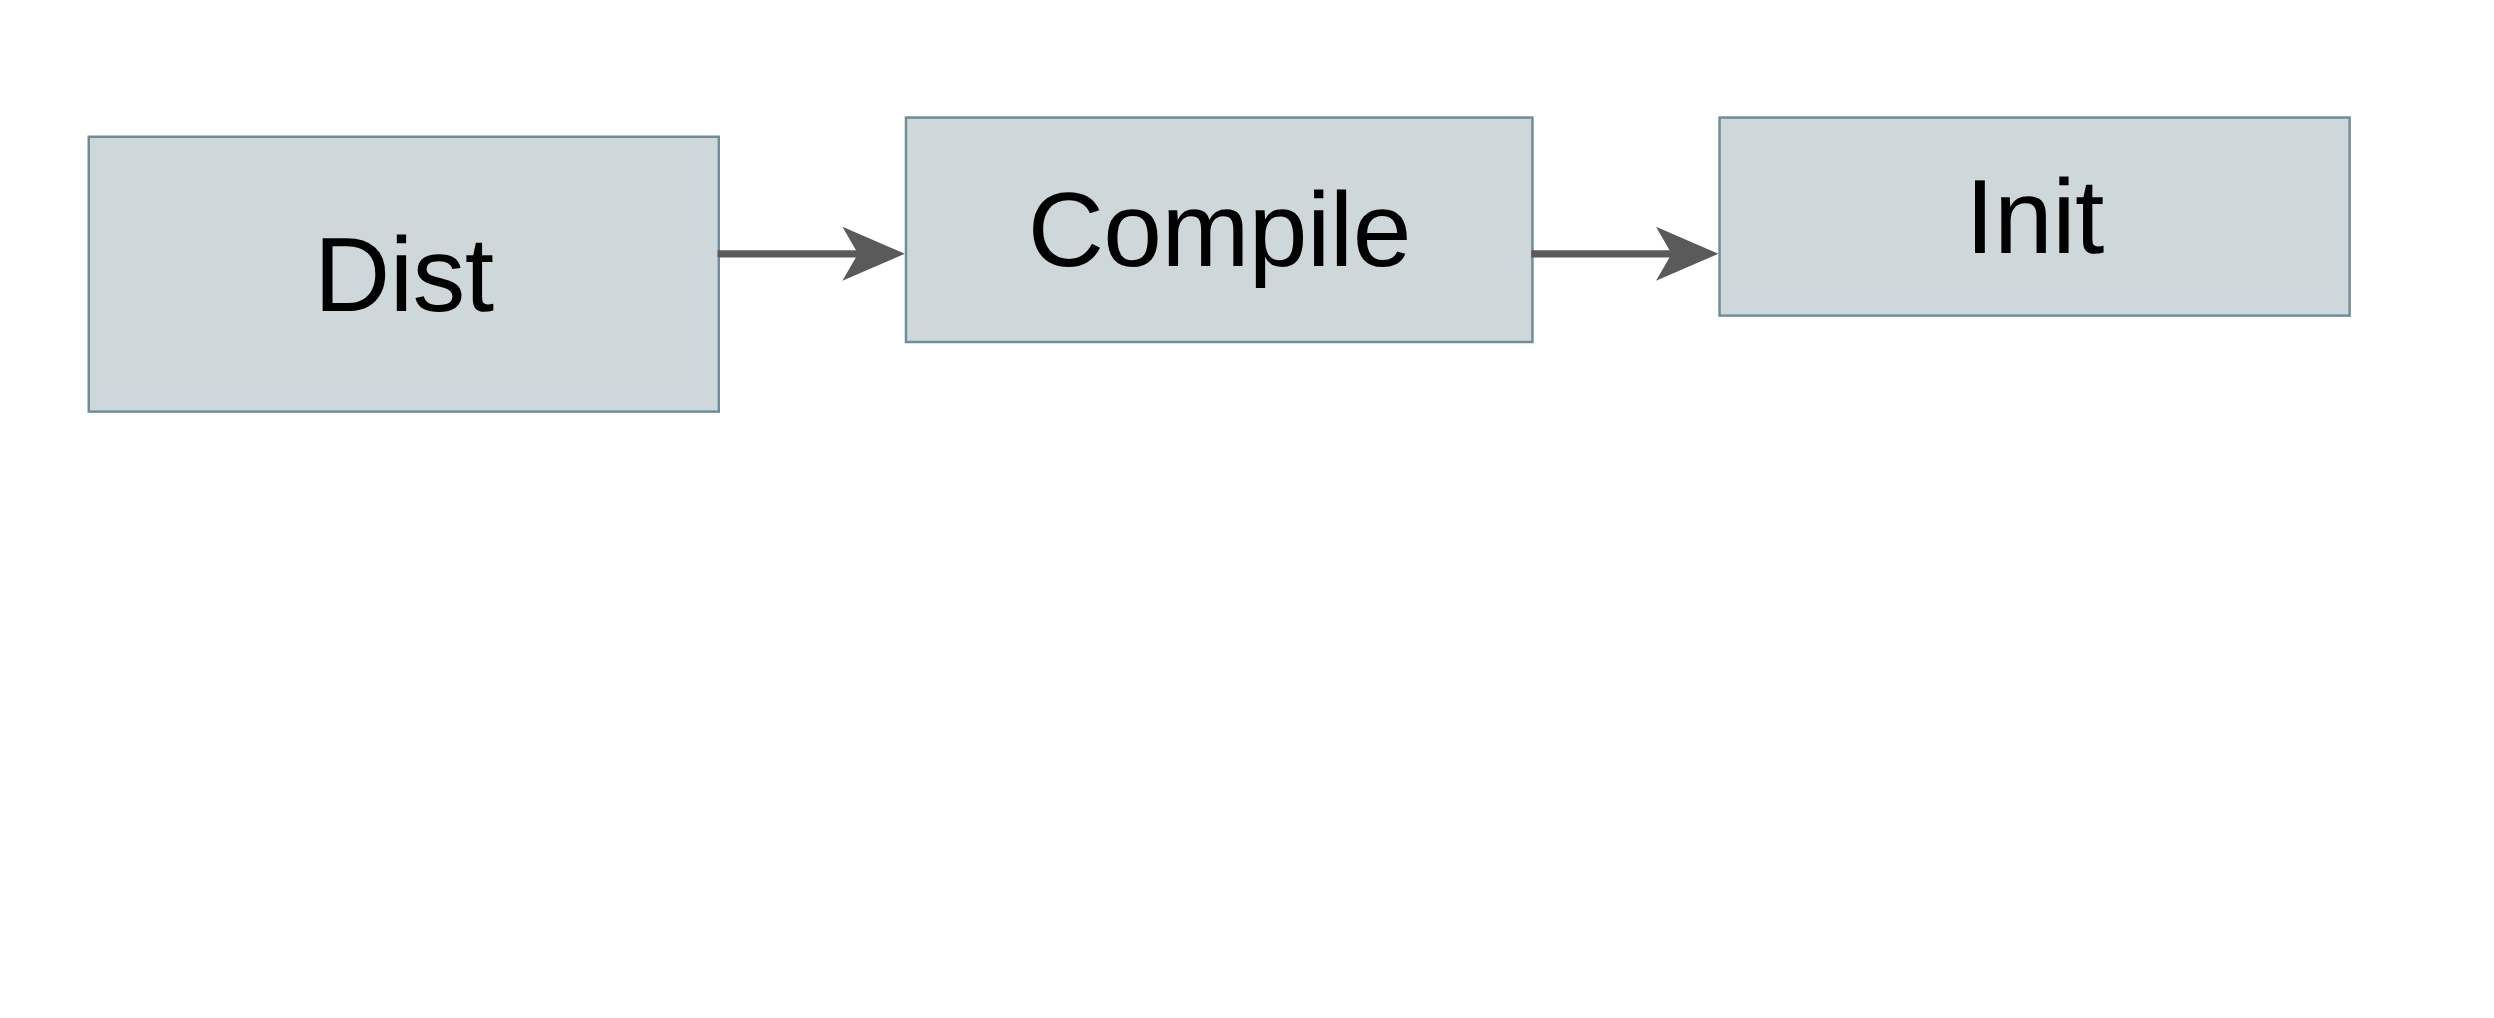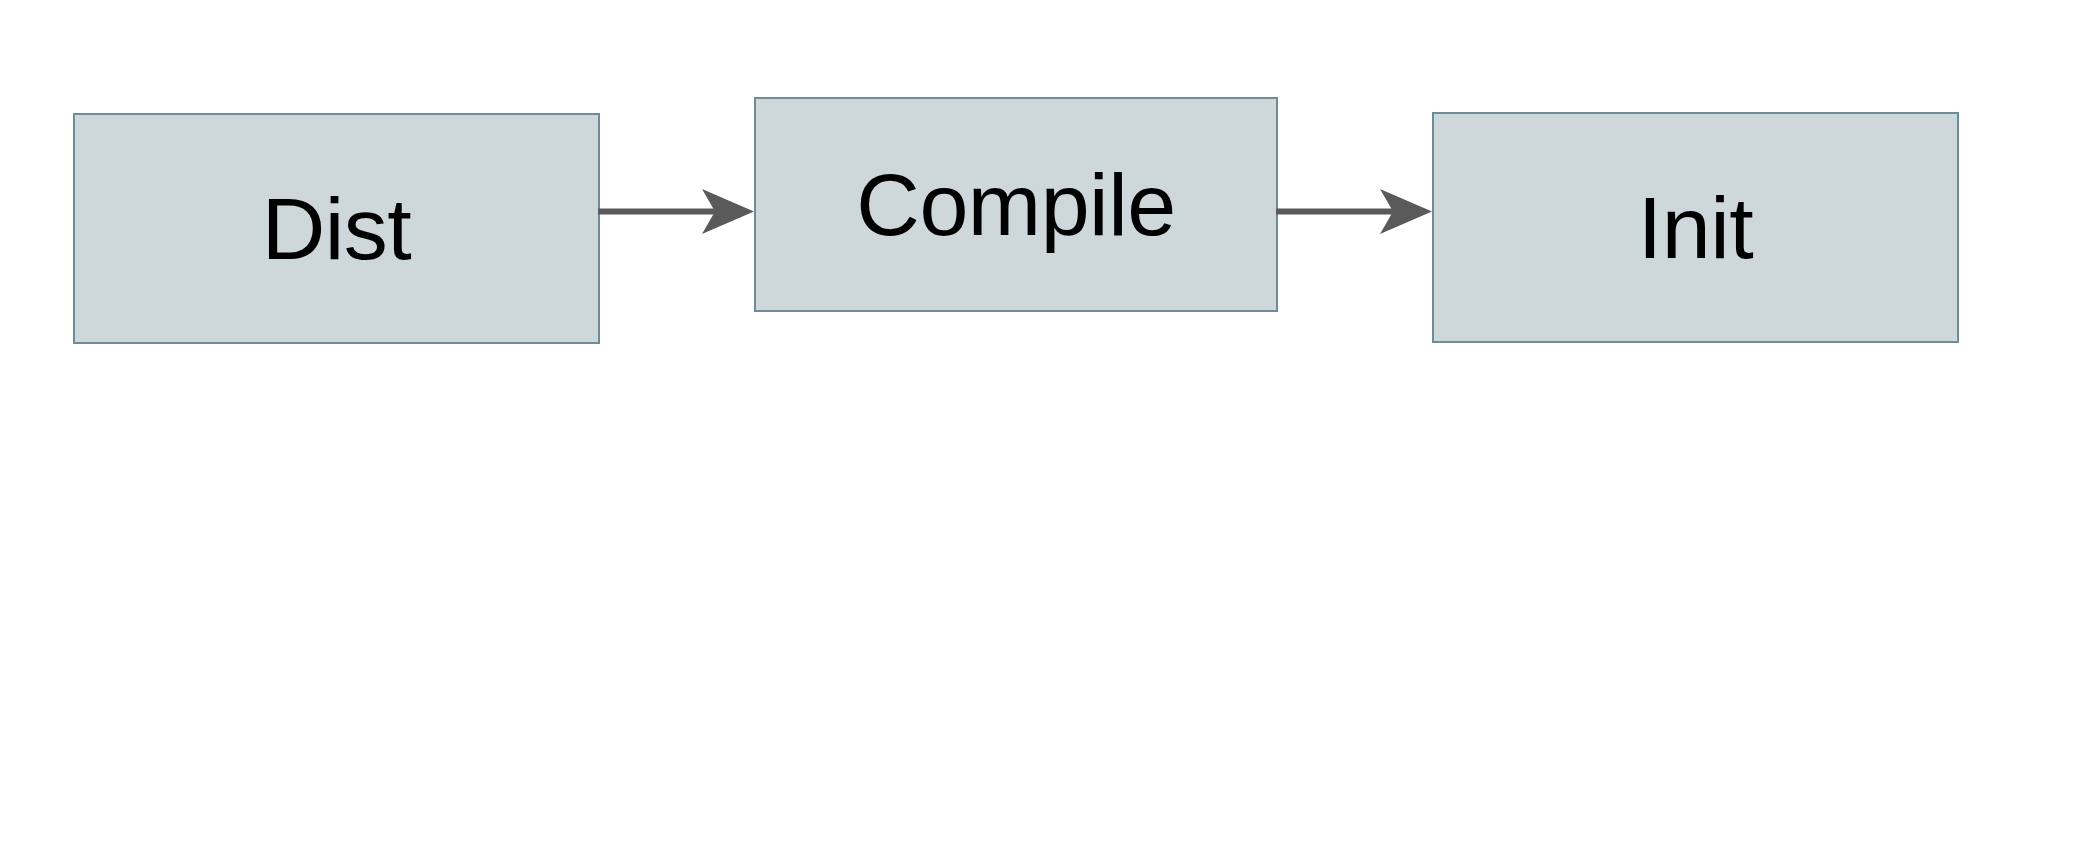--- a/index.html
+++ b/index.html
@@ -32,22 +32,22 @@
     font-size: 88px;
     font-weight: 400;
     color: #000000;
     line-height: 1;
     letter-spacing: -0.5px;
     white-space: nowrap;
     -webkit-font-smoothing: antialiased;
   }
   
   #node-dist    { left: 73px;   top: 97px;  width: 527px; height: 231px; margin-top: 16px; }
-  #node-compile { left: 754px;  top: 97px;  width: 524px; height: 215px; }
-  #node-init    { left: 1432px; top: 112px;  width: 527px; height: 231px; }
+  #node-compile { left: 754px;  top: 97px;  width: 524px; height: 189px; }
+  #node-init    { left: 1432px; top: 97px;  width: 527px; height: 167px; }
   #node-clean   { left: 753px;  top: 512px; width: 525px; height: 230px; }
 
   .edge {
     position: absolute;
     overflow: visible;
   }
   #edge-dist-compile { left: 598px;  top: 185px; width: 160px; height: 54px; }
   #edge-compile-init { left: 1276px; top: 185px; width: 160px; height: 54px; }
 </style>
 </head>

